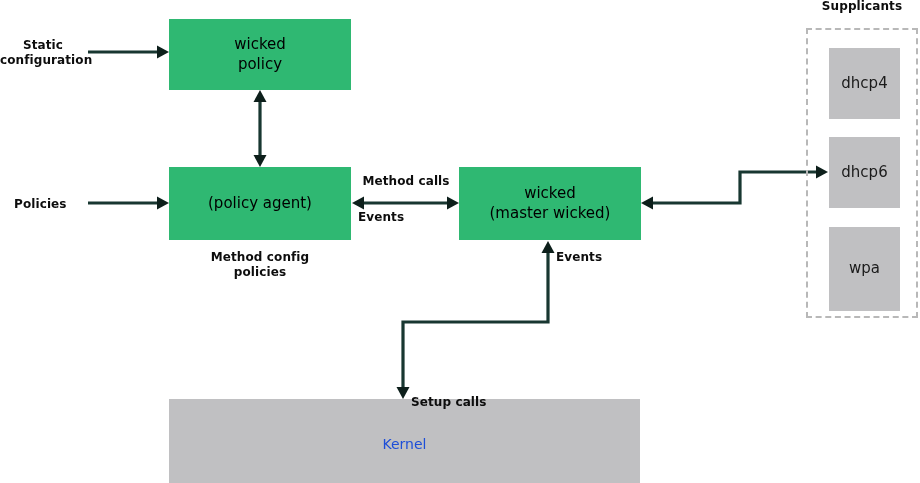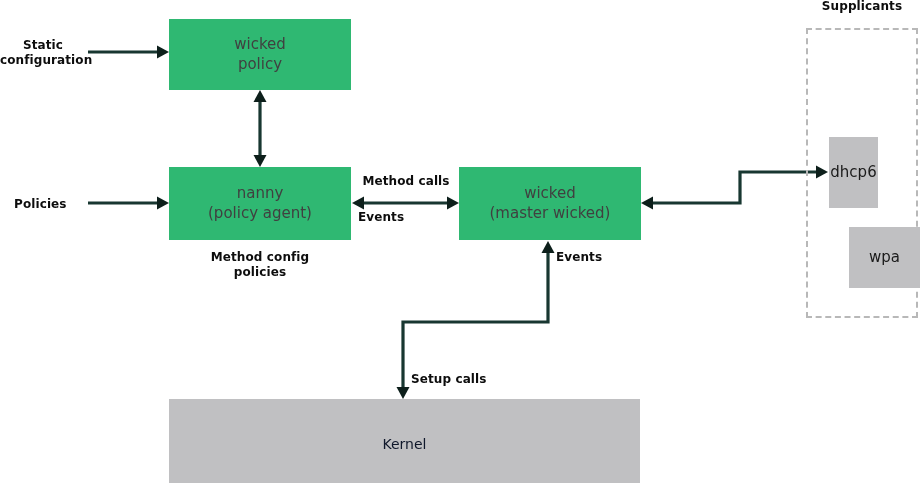--- a/index.html
+++ b/index.html
@@ -22,31 +22,31 @@
     position: absolute;
     box-sizing: border-box;
     display: flex;
     align-items: center;
     justify-content: center;
     text-align: center;
     line-height: 1.32;
   }
   .box-green {
     background: #2fb872;
-    color: #404040;
+    color: #000000;
     font-size: 15px;
   }
   .box-gray {
     background: #c0c0c2;
     color: #1b1b1b;
     font-size: 15px;
   }
   .box-kernel {
     background: #c0c0c2;
-    color: #0f172a;
+    color: #1d4ed8;
     font-size: 14px;
     align-items: flex-start;
     padding-top: 36px;
   }
   .group-frame {
     position: absolute;
     box-sizing: border-box;
     border: 2px dashed #b8b8b8;
     background: transparent;
   }
@@ -127,58 +127,60 @@
 
   <div class="box box-green" style="left:169px; top:19px; width:182px; height:71px;">
     <div>
       <div>wicked</div>
       <div>policy</div>
     </div>
   </div>
 
   <div class="box box-green" style="left:169px; top:167px; width:182px; height:73px;">
     <div>
-      <div>nanny</div>
       <div>(policy agent)</div>
     </div>
   </div>
 
   <div class="box box-green" style="left:459px; top:167px; width:182px; height:73px;">
     <div>
       <div>wicked</div>
       <div>(master wicked)</div>
     </div>
   </div>
 
   <div class="box box-kernel" style="left:169px; top:399px; width:471px; height:84px;">
     <div>Kernel</div>
   </div>
 
   <div class="label label-center" style="left:806px; top:-1px; width:112px;">Supplicants</div>
 
   <div class="group-frame" style="left:806px; top:28px; width:112px; height:290px;"></div>
 
+  <div class="box box-gray" style="left:829px; top:48px; width:71px; height:71px;">
+    <div>dhcp4</div>
+  </div>
 
-  <div class="box box-gray" style="left:829px; top:137px; width:49px; height:71px;">
+  <div class="box box-gray" style="left:829px; top:137px; width:71px; height:71px;">
     <div>dhcp6</div>
   </div>
 
-  <div class="box box-gray" style="left:829px; top:227px; width:71px; height:61px;margin-left:20px;">
+  <div class="box box-gray" style="left:829px; top:227px; width:71px; height:84px;">
     <div>wpa</div>
   </div>
 
   <div class="label label-center" style="left:0px; top:38px; width:86px;">Static
 configuration</div>
 
   <div class="label label-left" style="left:14px; top:197px; width:80px;">Policies</div>
 
   <div class="label label-center" style="left:358px; top:174px; width:96px;">Method calls</div>
 
   <div class="label label-left" style="left:358px; top:210px; width:70px;">Events</div>
 
   <div class="label label-center" style="left:200px; top:250px; width:120px;">Method config
 policies</div>
 
   <div class="label label-left" style="left:556px; top:250px; width:70px;">Events</div>
 
-  <div class="label label-left" style="left:411px; top:372px; width:90px;">Setup calls</div>
+  <div class="label label-left" style="left:411px; top:395px; width:90px;">Setup calls</div>
 
 </div>
 
 </body></html>

